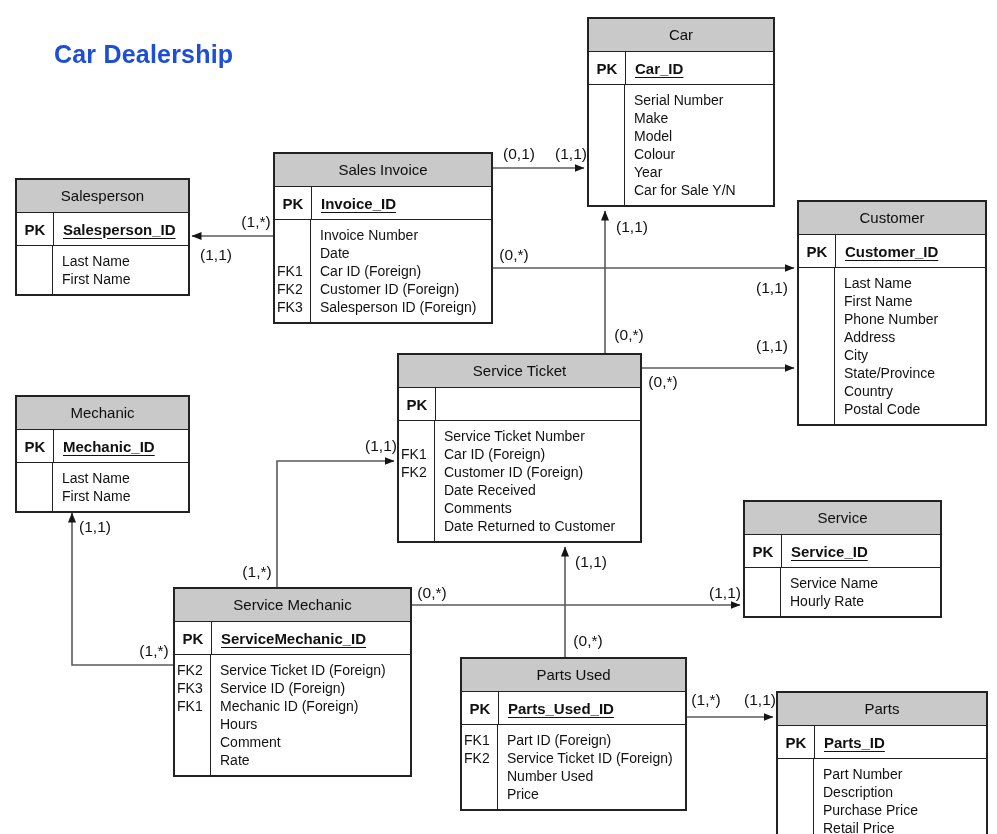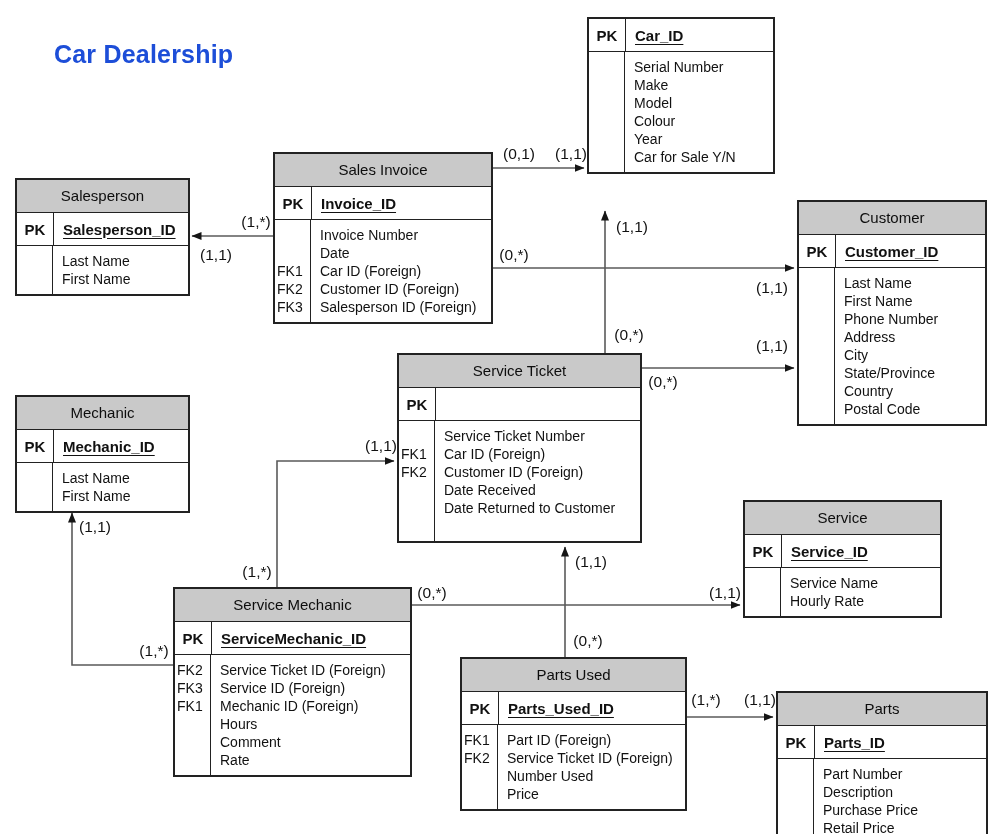--- a/index.html
+++ b/index.html
@@ -67,20 +67,21 @@
     <text class="card" x="95" y="532">(1,1)</text>
     <text class="card" x="432" y="598">(0,*)</text>
     <text class="card" x="725" y="598">(1,1)</text>
     <text class="card" x="588" y="646">(0,*)</text>
     <text class="card" x="591" y="567">(1,1)</text>
     <text class="card" x="706" y="705">(1,*)</text>
     <text class="card" x="760" y="705">(1,1)</text>
   </svg>
 
   <div class="entity" style="left:587px;top:17px;width:188px;">
+    <div class="ehead">Car</div>
     <div class="epk">
       <div class="cell-pk">PK</div>
       <div class="cell-pkname">Car_ID</div>
     </div>
     <div class="ebody">
       <div class="cell-fk">
           <div class="line">&nbsp;</div>
           <div class="line">&nbsp;</div>
           <div class="line">&nbsp;</div>
           <div class="line">&nbsp;</div>
@@ -200,20 +201,21 @@
           <div class="line">FK2</div>
           <div class="line">&nbsp;</div>
           <div class="line">&nbsp;</div>
           <div class="line">&nbsp;</div>
         </div>
       <div class="cell-attrs">
           <div class="line">Service Ticket Number</div>
           <div class="line">Car ID (Foreign)</div>
           <div class="line">Customer ID (Foreign)</div>
           <div class="line">Date Received</div>
+          <div class="line">Comments</div>
           <div class="line">Date Returned to Customer</div>
         </div>
     </div>
   </div>
 
   <div class="entity" style="left:743px;top:500px;width:199px;">
     <div class="ehead">Service</div>
     <div class="epk">
       <div class="cell-pk">PK</div>
       <div class="cell-pkname">Service_ID</div>

